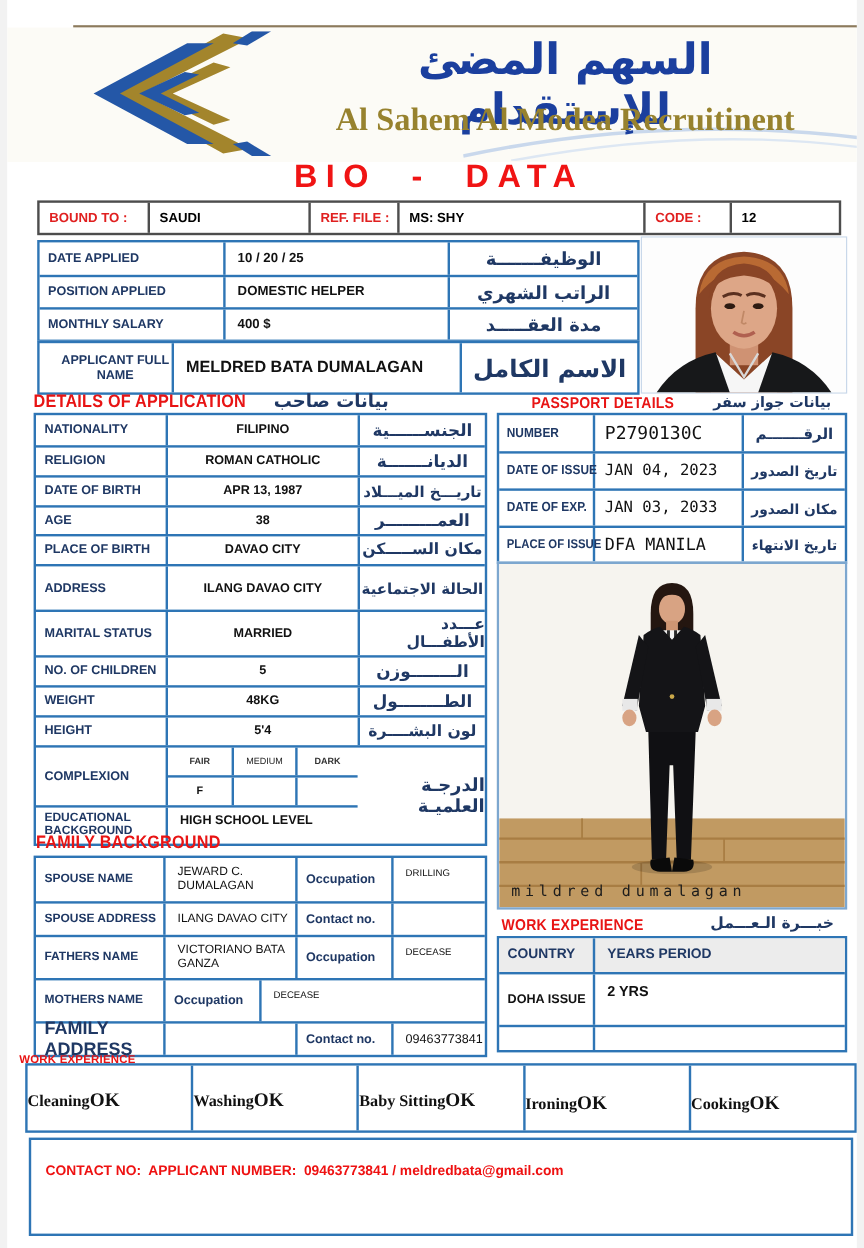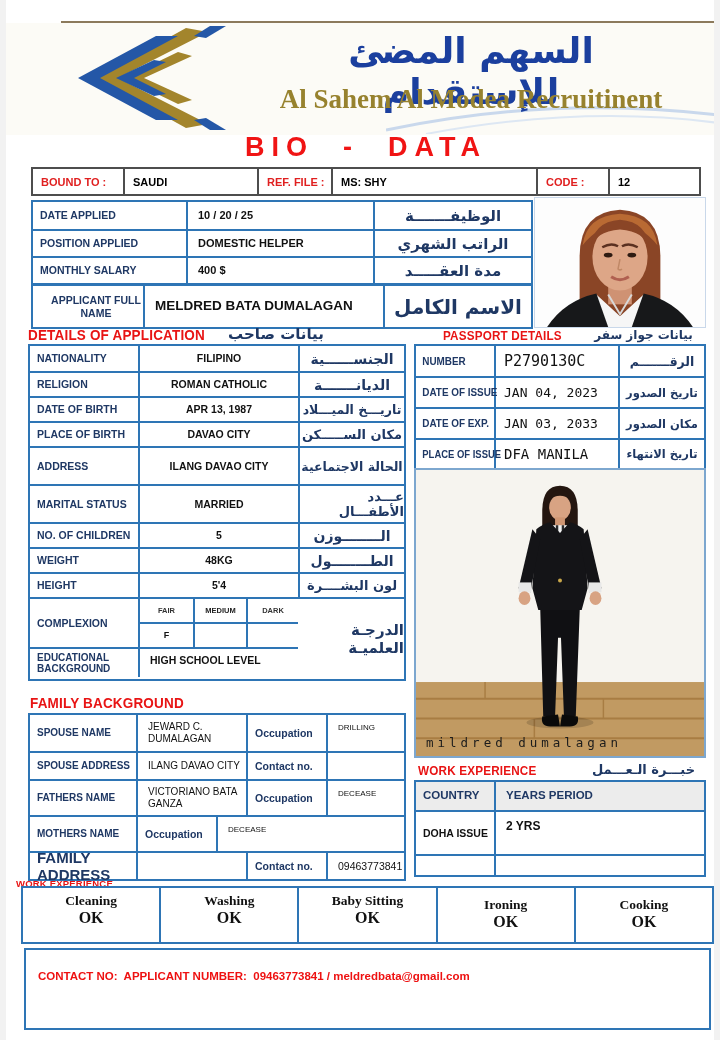--- a/index.html
+++ b/index.html
@@ -39,21 +39,21 @@
   .meta .rlab{color:#e02020}
 
   .red-head{position:absolute;color:var(--red);font-weight:bold;white-space:nowrap;letter-spacing:.2px}
 
   .photo-frame{position:absolute;background:#fdfdfd;border:1px solid #c9d8ea}
   .caption{position:absolute;font-family:"DejaVu Sans Mono",monospace;font-size:12.5px;letter-spacing:4px;color:#1c1c1c}
 
   .mono-val{font-family:"DejaVu Sans Mono",monospace;font-weight:normal;color:#111;display:flex;align-items:center;padding-left:8px}
 
   .skills{left:15px;top:886px;width:693px;height:58px;display:flex;position:absolute;border:2px solid var(--blue);background:#fff}
-  .skills > div{flex:1 1 0;display:flex;flex-direction:column;align-items:center;padding-top:5px;font-family:"Liberation Serif",serif}
+  .skills > div{flex:1 1 0;display:flex;flex-direction:row;align-items:center;padding-top:5px;font-family:"Liberation Serif",serif}
   .skills > div + div{border-left:2px solid var(--blue)}
   .sk-name{font-weight:bold;font-size:13.5px;color:#111}
   .sk-ok{font-weight:bold;font-size:16px;color:#111}
 
   .contact-box{left:18px;top:948px;width:687px;height:82px;position:absolute;border:2px solid var(--blue);background:#fff}
   .contact-text{color:#ee1111;font-weight:bold;font-size:11.5px;padding:20px 0 0 12px;white-space:pre-wrap}
 
   .cond{transform:scaleX(.9);transform-origin:left center;white-space:nowrap}
 </style>
 </head>
@@ -148,20 +148,25 @@
     <div class="row" style="height:25px">
       <div class="c lab" style="width:108px">RELIGION</div>
       <div class="c val" style="width:160px">ROMAN CATHOLIC</div>
       <div class="c arc ar" style="flex:1">الديانـــــــة</div>
     </div>
     <div class="row" style="height:25px">
       <div class="c lab" style="width:108px">DATE OF BIRTH</div>
       <div class="c val" style="width:160px">APR 13, 1987</div>
       <div class="c arc ar" style="flex:1;font-size:12.5px">تاريـــخ الميـــلاد</div>
     </div>
+    <div class="row" style="height:24px">
+      <div class="c lab" style="width:108px">AGE</div>
+      <div class="c val" style="width:160px">38</div>
+      <div class="c arc ar" style="flex:1">العمـــــــــر</div>
+    </div>
     <div class="row" style="height:25px">
       <div class="c lab" style="width:108px">PLACE OF BIRTH</div>
       <div class="c val" style="width:160px">DAVAO CITY</div>
       <div class="c arc ar" style="flex:1;font-size:13px">مكان الســـــكن</div>
     </div>
     <div class="row" style="height:38px">
       <div class="c lab" style="width:108px">ADDRESS</div>
       <div class="c val" style="width:160px">ILANG DAVAO CITY</div>
       <div class="c arc ar" style="flex:1;font-size:12.5px">الحالة الاجتماعية</div>
     </div>
@@ -186,21 +191,21 @@
       <div class="c arc ar" style="flex:1;font-size:13px">لون البشــــرة</div>
     </div>
 
     <div class="row" style="height:82px">
       <div style="width:268px">
         <div style="display:flex;height:50px;border-bottom:2px solid var(--blue)">
           <div class="lab" style="width:108px">COMPLEXION</div>
           <div style="width:160px;border-left:2px solid var(--blue)">
             <div style="display:flex;height:25px;border-bottom:2px solid var(--blue)">
               <div class="val" style="width:53px;font-size:7.5px;font-weight:600;color:#333">FAIR</div>
-              <div class="val" style="width:53px;font-size:7.5px;border-left:2px solid var(--blue);font-weight:700;color:#222">MEDIUM</div>
+              <div class="val" style="width:53px;font-size:7.5px;border-left:2px solid var(--blue);font-weight:400;color:#222">MEDIUM</div>
               <div class="val" style="flex:1;font-size:7.5px;border-left:2px solid var(--blue);font-weight:600;color:#333">DARK</div>
             </div>
             <div style="display:flex;height:23px">
               <div class="val" style="width:53px;font-size:9px">F</div>
               <div style="width:53px;border-left:2px solid var(--blue)"></div>
               <div style="flex:1;border-left:2px solid var(--blue)"></div>
             </div>
           </div>
         </div>
         <div style="display:flex;height:28px">

